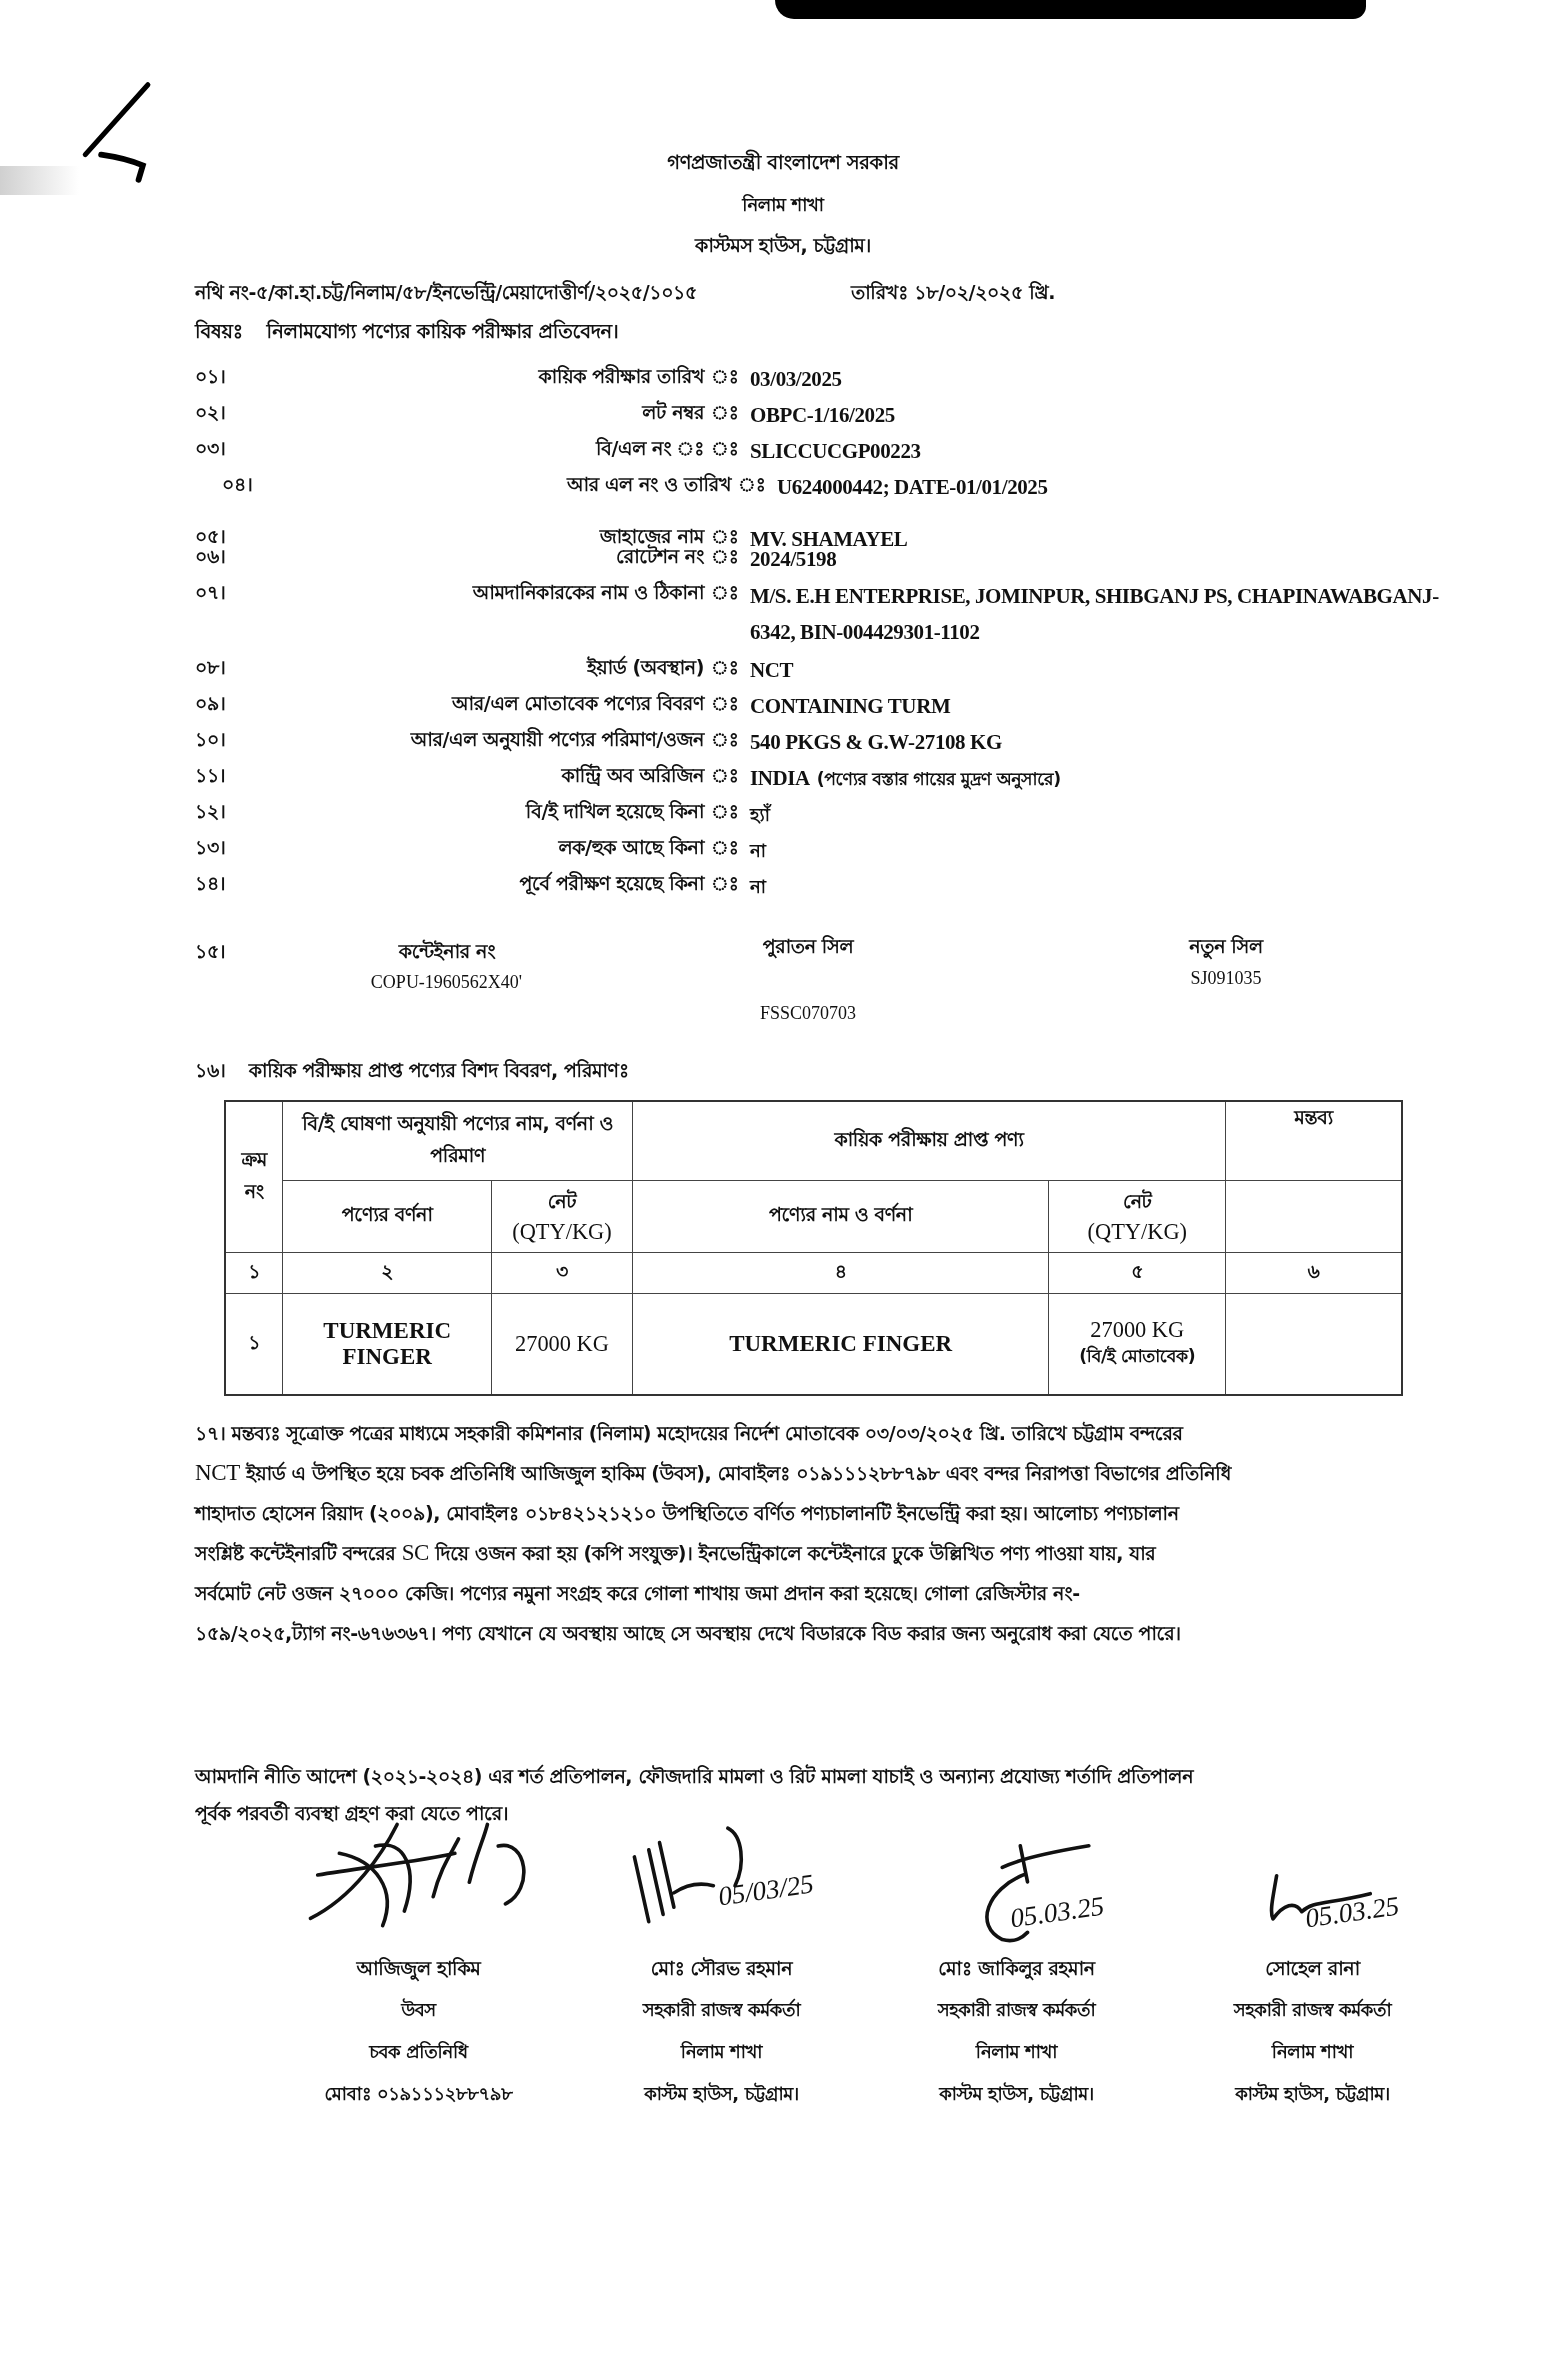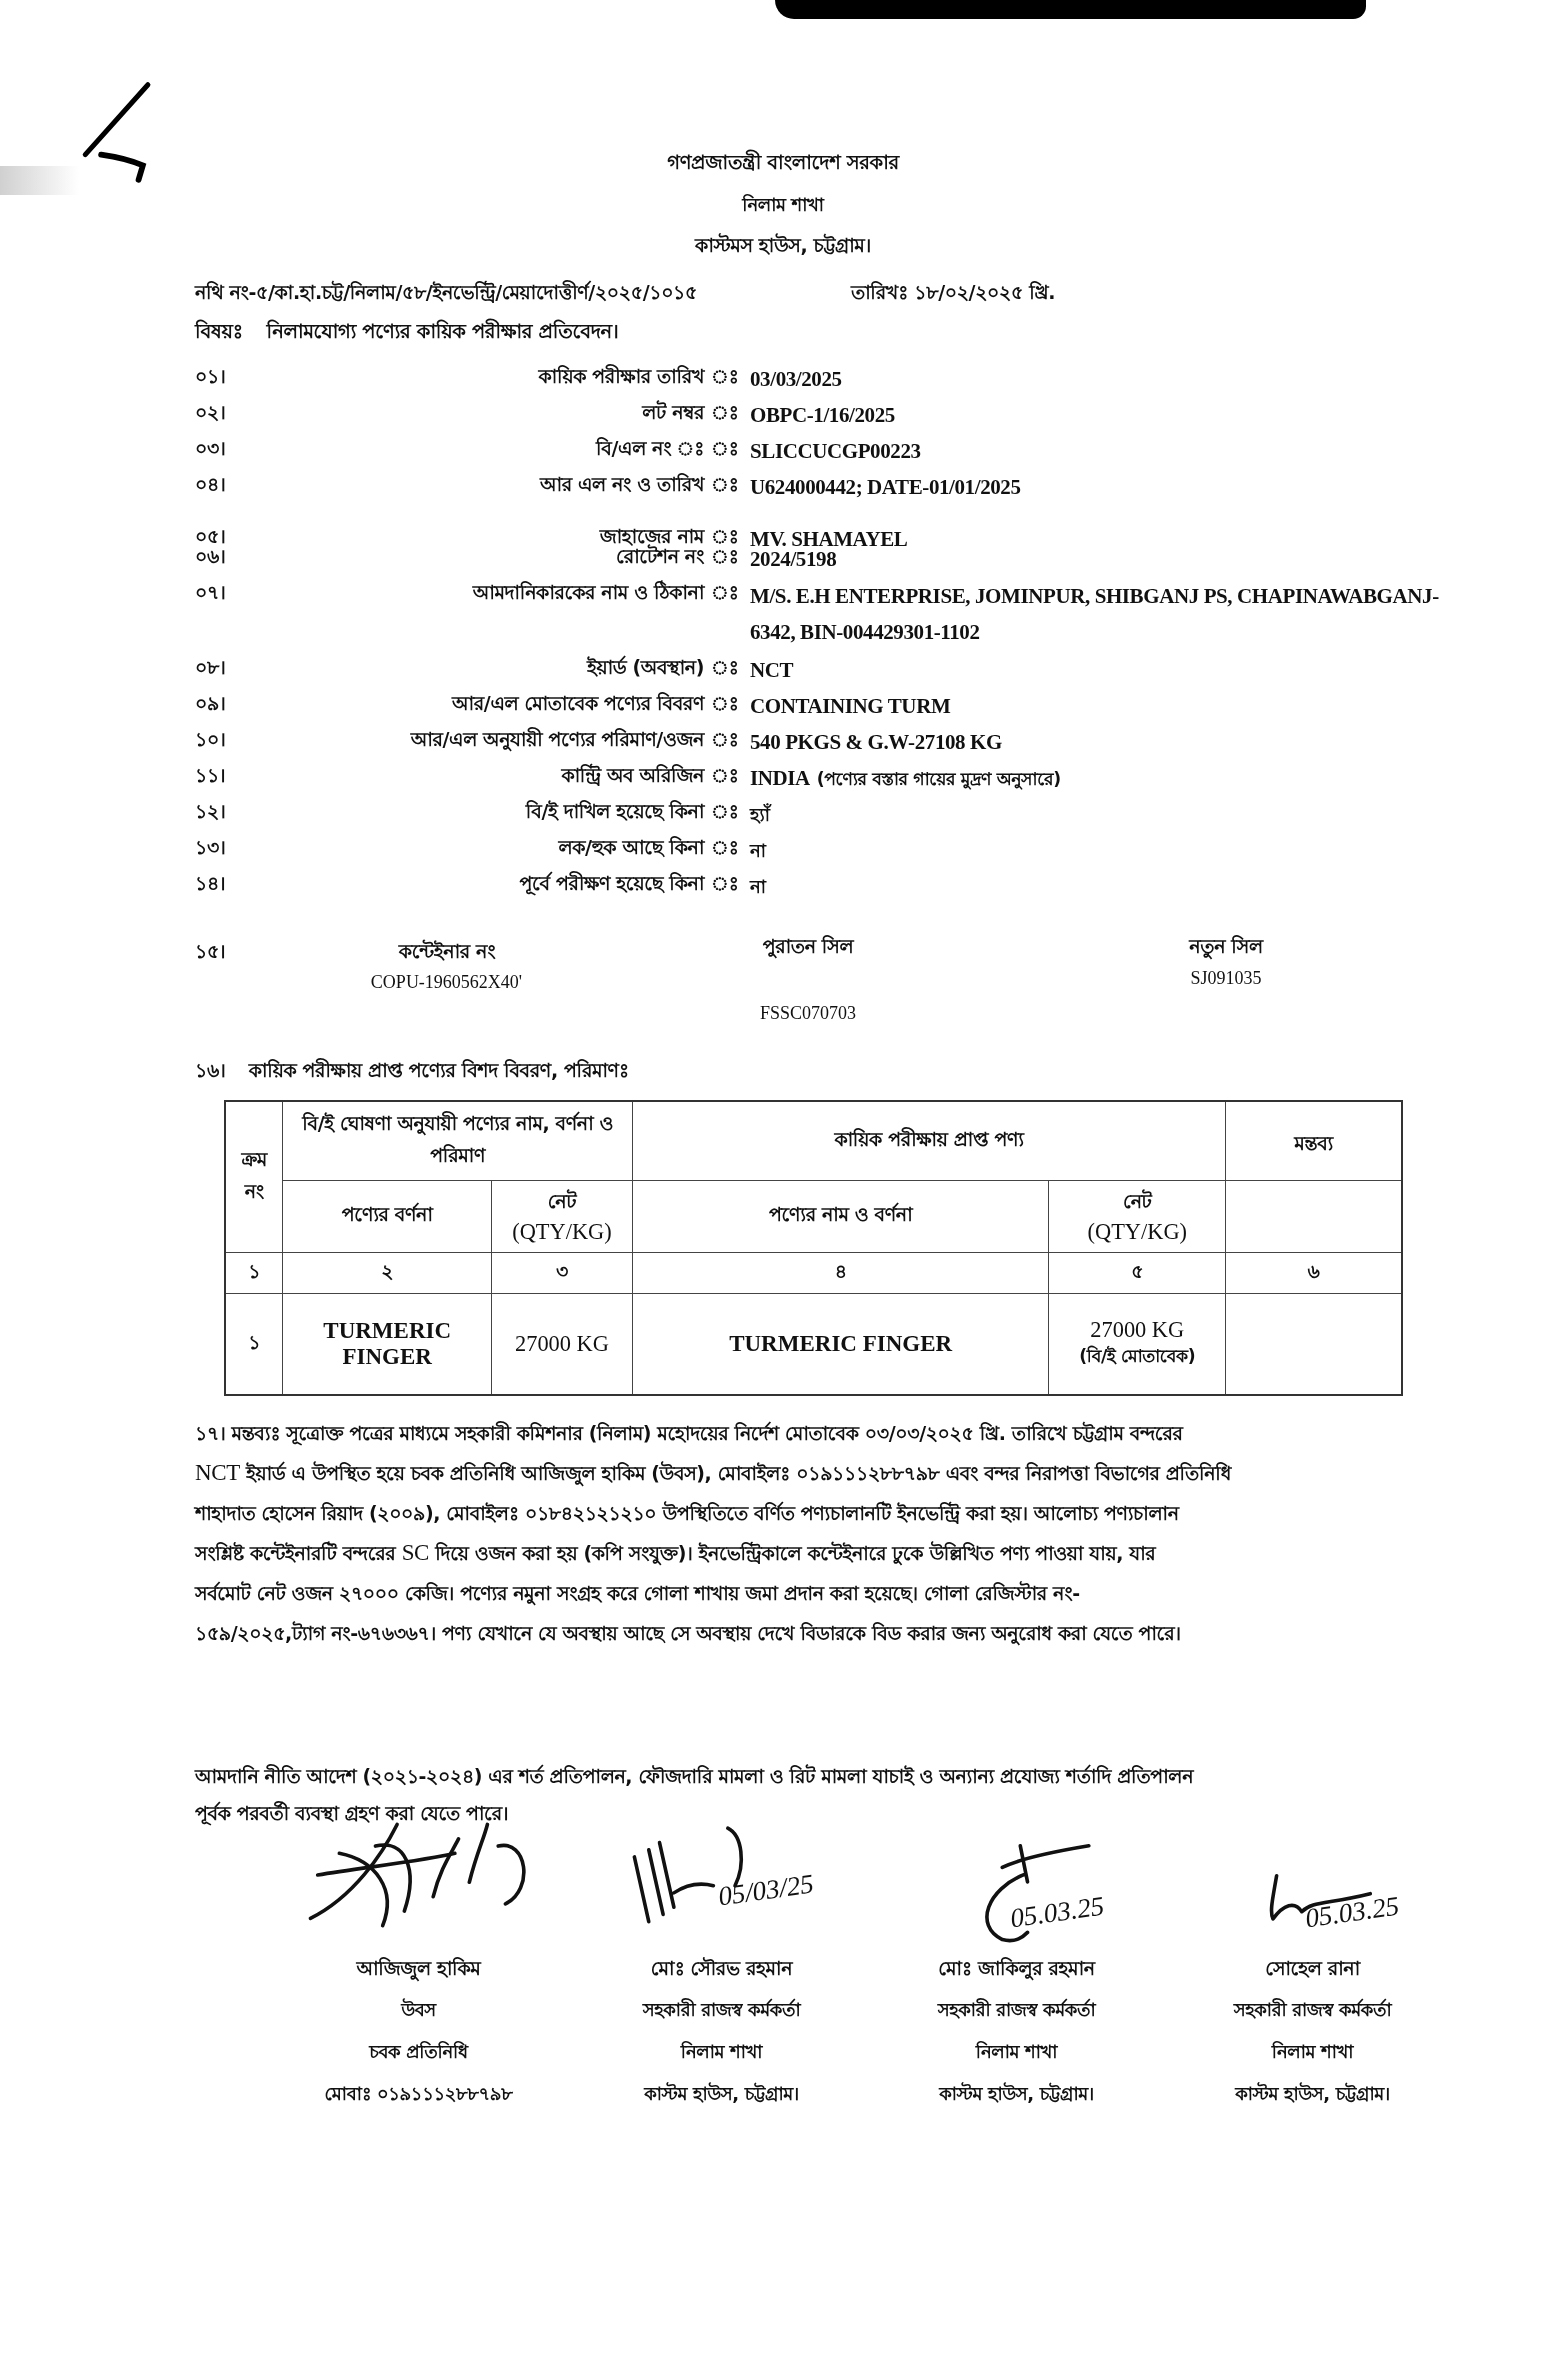--- a/index.html
+++ b/index.html
@@ -83,21 +83,21 @@
     <span class="lbl">লট নম্বর</span>
     <span class="colon">ঃ</span>
     <span class="val en">OBPC-1/16/2025</span>
   </div>
   <div class="abs row bn" style="top:434px;">
     <span class="num">০৩।</span>
     <span class="lbl">বি/এল নং ঃ</span>
     <span class="colon">ঃ</span>
     <span class="val en">SLICCUCGP00223</span>
   </div>
-  <div class="abs row bn" style="top:470px;">
+  <div class="abs row bn" style="top:470px;margin-left:27px;">
     <span class="num">০৪।</span>
     <span class="lbl">আর এল নং ও তারিখ</span>
     <span class="colon">ঃ</span>
     <span class="val en">U624000442; DATE-01/01/2025</span>
   </div>
   <div class="abs row bn" style="top:522px;">
     <span class="num">০৫।</span>
     <span class="lbl">জাহাজের নাম</span>
     <span class="colon">ঃ</span>
     <span class="val en">MV. SHAMAYEL</span>
@@ -181,21 +181,21 @@
       <col style="width:141px">
     <col style="width:418px">
       <col style="width:177px">
       <col style="width:177px">
   </colgroup>
   <tbody>
       <tr style="height:79px;">
     <td rowspan="2" class="bn">ক্রম নং</td>
     <td colspan="2" class="bn">বি/ই ঘোষণা অনুযায়ী পণ্যের নাম, বর্ণনা ও পরিমাণ</td>
     <td colspan="2" class="bn">কায়িক পরীক্ষায় প্রাপ্ত পণ্য</td>
-    <td class="bn" style="vertical-align:top;padding-top:27px;">মন্তব্য</td>
+    <td class="bn" style="vertical-align:top;padding-top:1px;">মন্তব্য</td>
   </tr>
   <tr style="height:72px;">
     <td class="bn">পণ্যের বর্ণনা</td>
     <td>
       <div class="bn">নেট</div>
       <div class="en" style="font-size:22.4px;">(QTY/KG)</div>
     </td>
     <td class="bn">পণ্যের নাম ও বর্ণনা</td>
     <td>
       <div class="bn">নেট</div>

